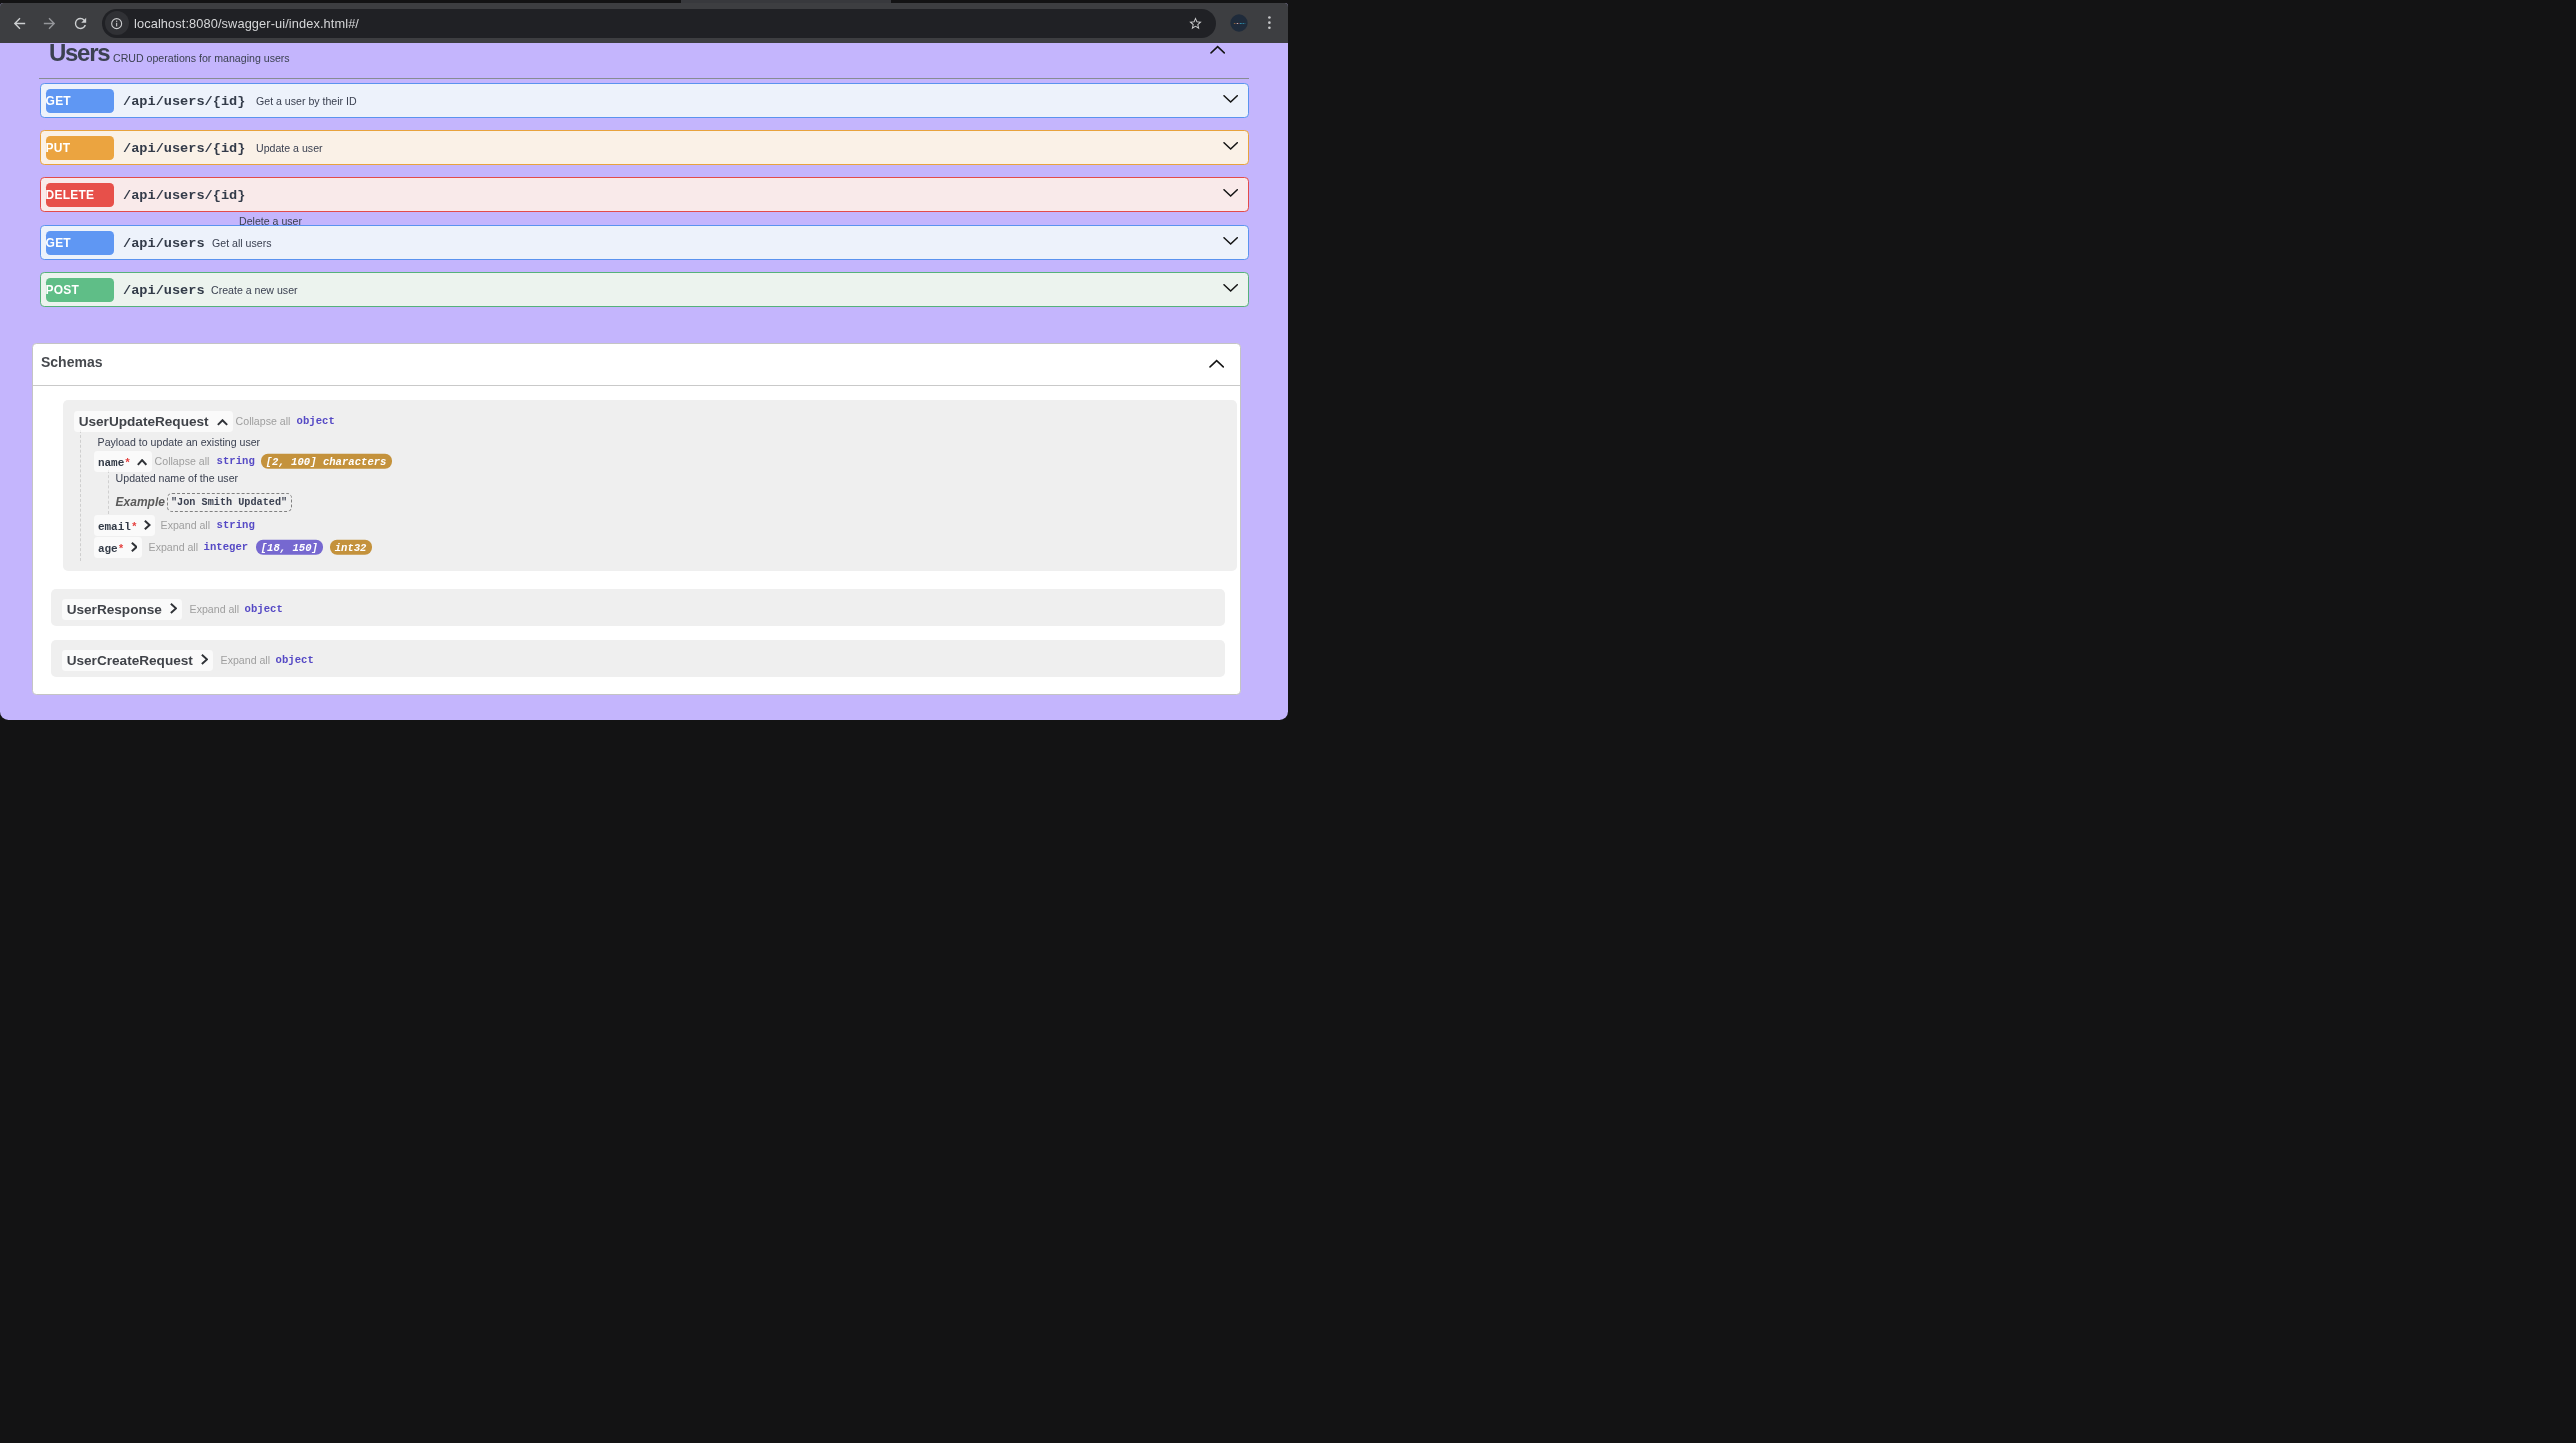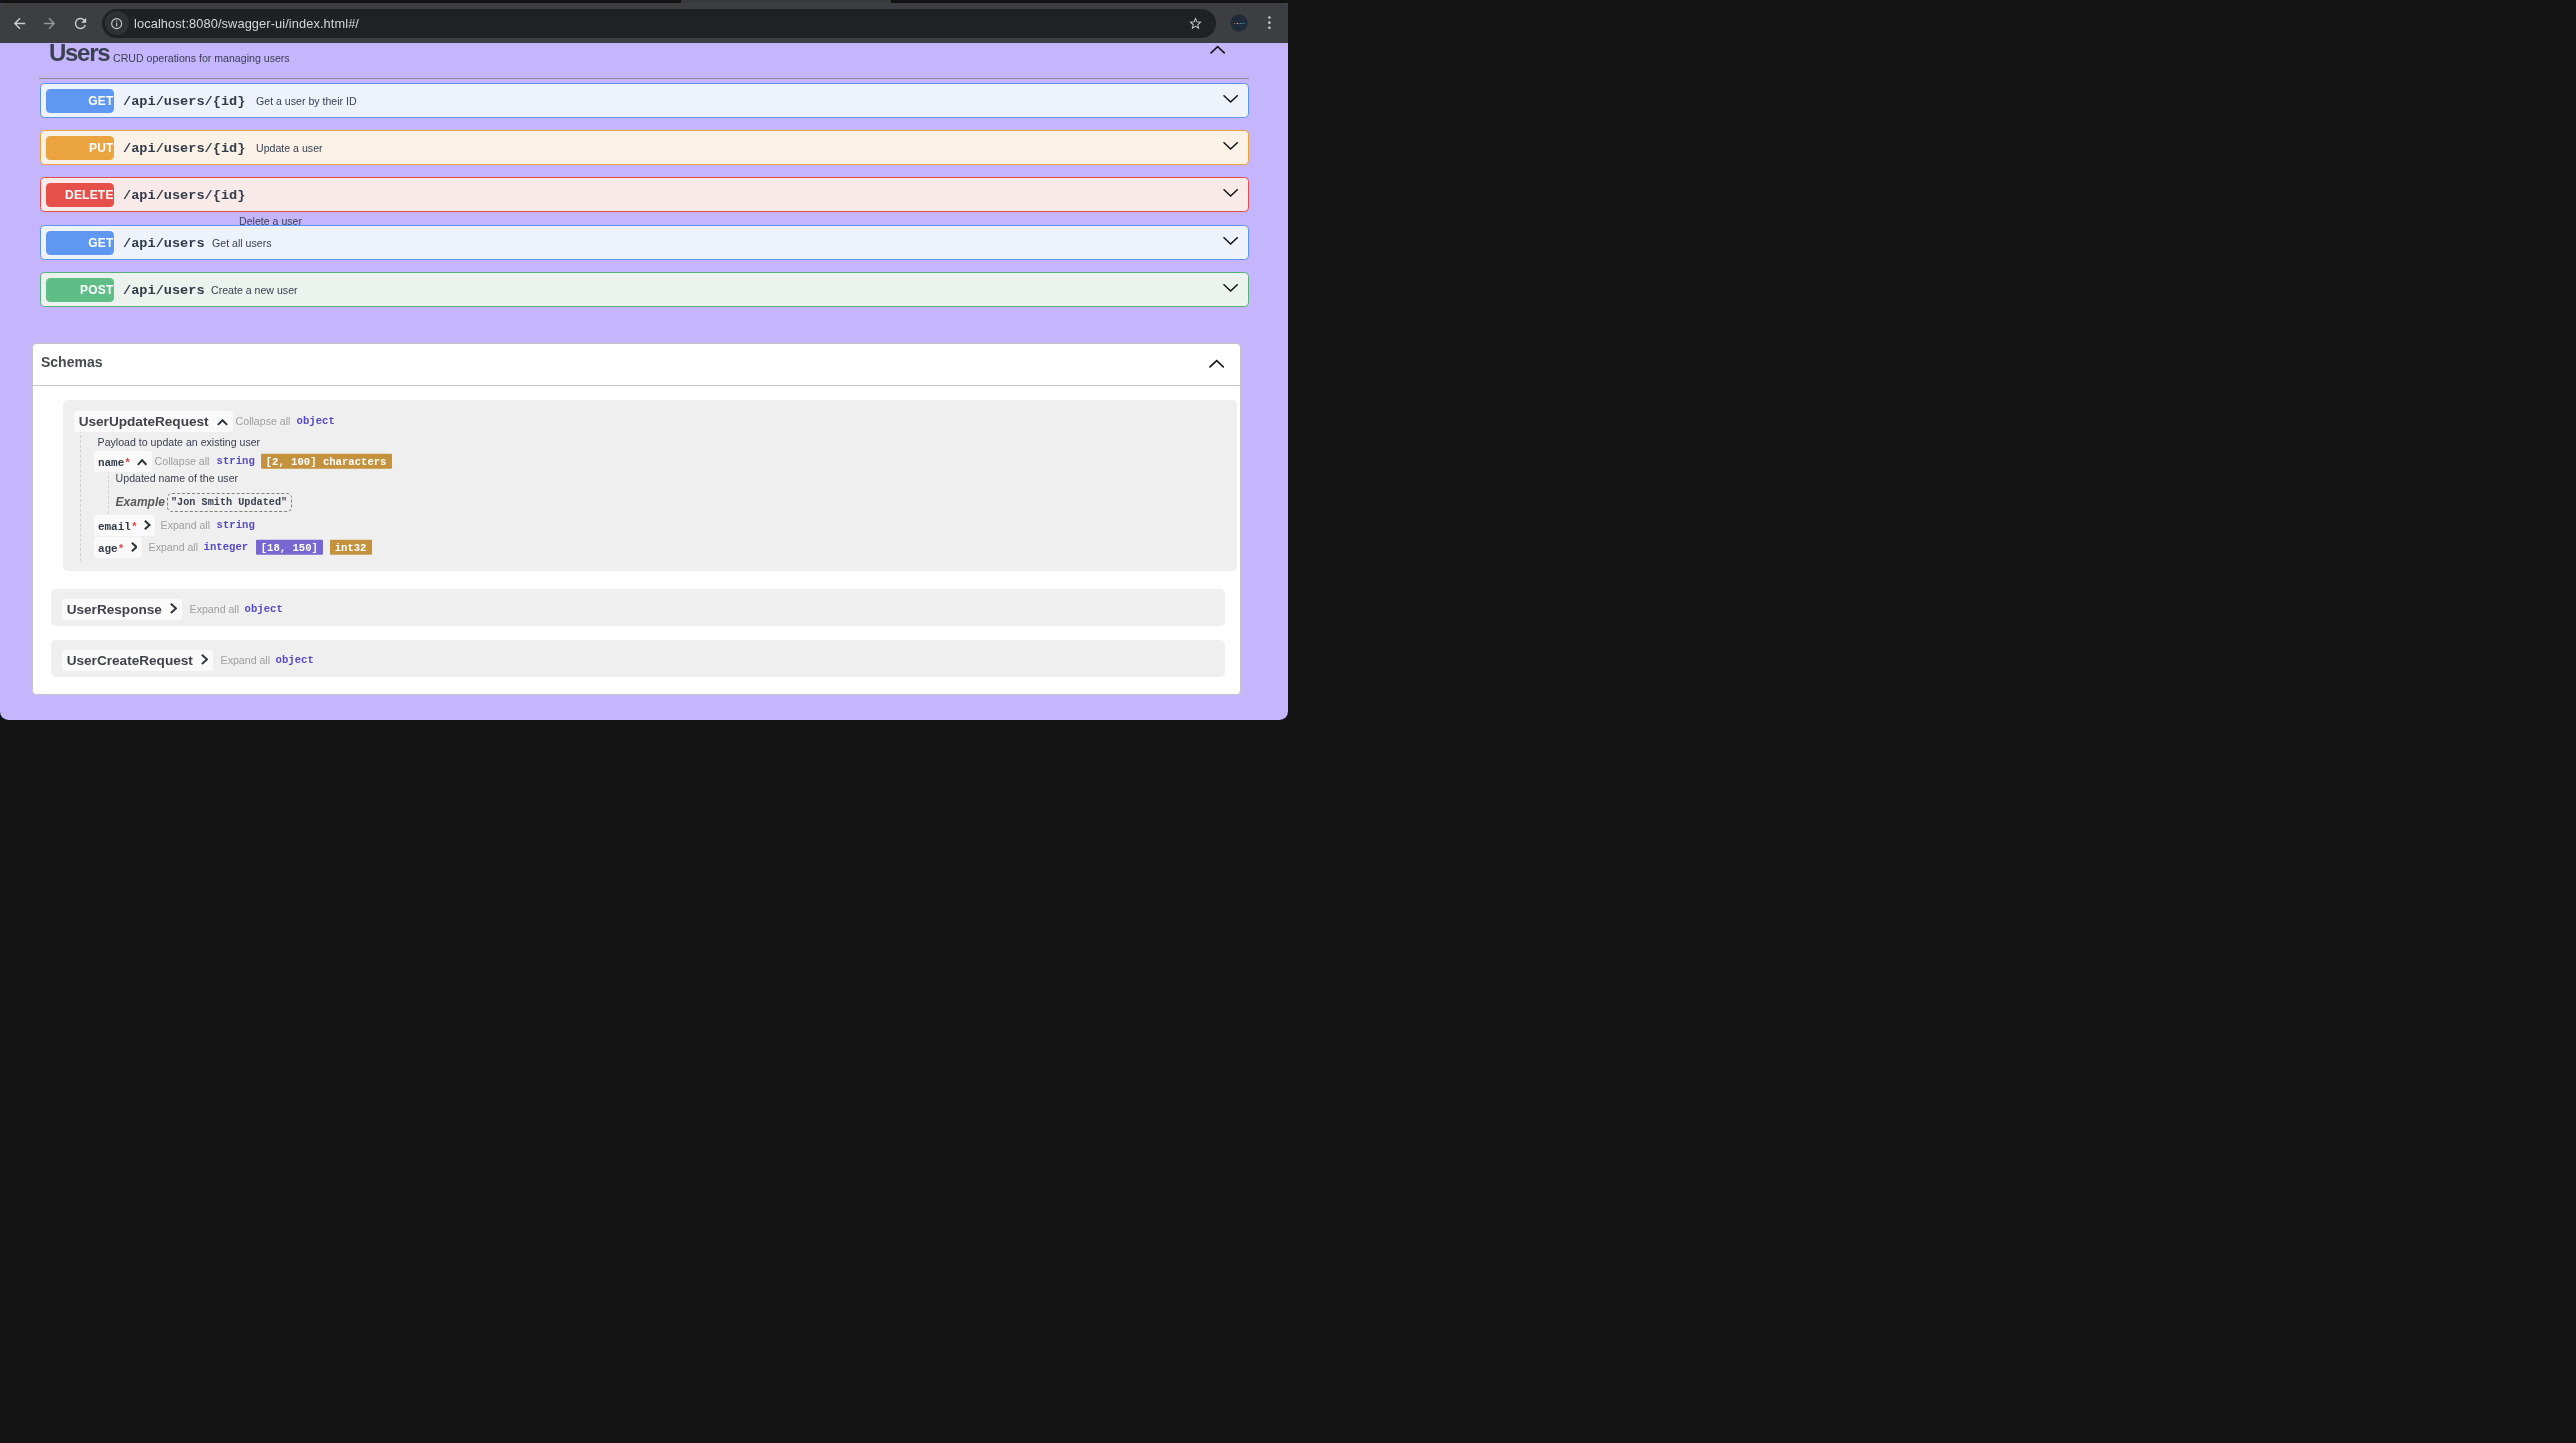--- a/index.html
+++ b/index.html
@@ -10,34 +10,34 @@
 #topseg{position:absolute;left:681px;top:0;width:210px;height:3.4px;background:#38393d;}
 #toolbar{position:absolute;left:0;top:0;width:1288px;height:40px;background:#3d3e41;}
 #pill{position:absolute;left:102px;top:5.3px;width:1114px;height:29.5px;border-radius:14.7px;background:#202125;}
 #chip{position:absolute;left:2.8px;top:2.6px;width:24px;height:24px;border-radius:50%;background:#303135;}
 #url{position:absolute;left:32px;top:7.7px;color:#d6d7d9;font-size:12.8px;letter-spacing:0.1px;}
 
 #usersH{position:absolute;left:49px;top:50px;font-size:24px;letter-spacing:-1.3px;font-weight:bold;color:#3b4151;}
 #usersSub{position:absolute;left:113px;top:55px;font-size:10.6px;color:#3b4151;}
 #divider{position:absolute;left:39px;top:75px;width:1210px;height:0;border-top:0.9px solid #878c93;}
 .op{position:absolute;left:40px;width:1207px;height:33px;border:0.9px solid;border-radius:4.3px;}
-.opbtn{position:absolute;left:4.6px;top:4.4px;width:68px;height:24px;border-radius:4.3px;color:#fff;font-size:12px;font-weight:bold;text-align:right;line-height:24px;letter-spacing:0.2px;}
+.opbtn{position:absolute;left:4.6px;top:4.4px;width:68px;height:24px;border-radius:4.3px;color:#fff;font-size:12px;font-weight:bold;text-align:left;line-height:24px;letter-spacing:0.2px;}
 .oppath{position:absolute;left:82px;top:50%;font-family:"Liberation Mono",monospace;font-weight:bold;font-size:13.6px;color:#333b49;}
 .opsum{position:absolute;top:50%;font-size:10.6px;color:#3b4151;}
 .opchev{position:absolute;left:1182px;top:11px;}
 
 #schbox{position:absolute;left:32px;top:340px;width:1207px;height:350px;background:#fff;border:0.9px solid #c4c4c4;border-radius:4.3px;}
 #schhead{position:absolute;left:0;top:0;width:100%;height:41px;border-bottom:0.9px solid #c9c9c9;}
 #schtitle{position:absolute;left:8px;top:18px;font-size:14px;font-weight:bold;color:#46494e;}
 .model{position:absolute;left:17.6px;width:1174px;background:#efefef;border-radius:5.1px;}
 .mtitle{font-size:13.6px;font-weight:bold;color:#404349;}
 .gray{color:#9e9e9e;font-size:10.6px;}
 .mono{font-family:"Liberation Mono",monospace;font-weight:bold;}
 .ind{color:#5549c5;font-size:10.2px;}
-.badge{color:#fff;font-size:10.6px;border-radius:1px;padding:1.3px 5.1px;}
+.badge{color:#fff;font-size:10.6px;border-radius:7px;padding:1.3px 5.1px;font-style:italic;}
 .tan{background:#c4923c;}
 .pur{background:#7668d0;}
 .prop{font-size:11px;color:#333b47;}
 .star{color:#e5413f;}
 .desc{font-size:10.6px;color:#3b4151;}
 .chipbg{background:rgba(255,255,255,0.65);border-radius:3.4px;}
 .guide{position:absolute;width:0;border-left:0.9px dashed #cfcfcf;}
 </style>
 </head>
 <body>

